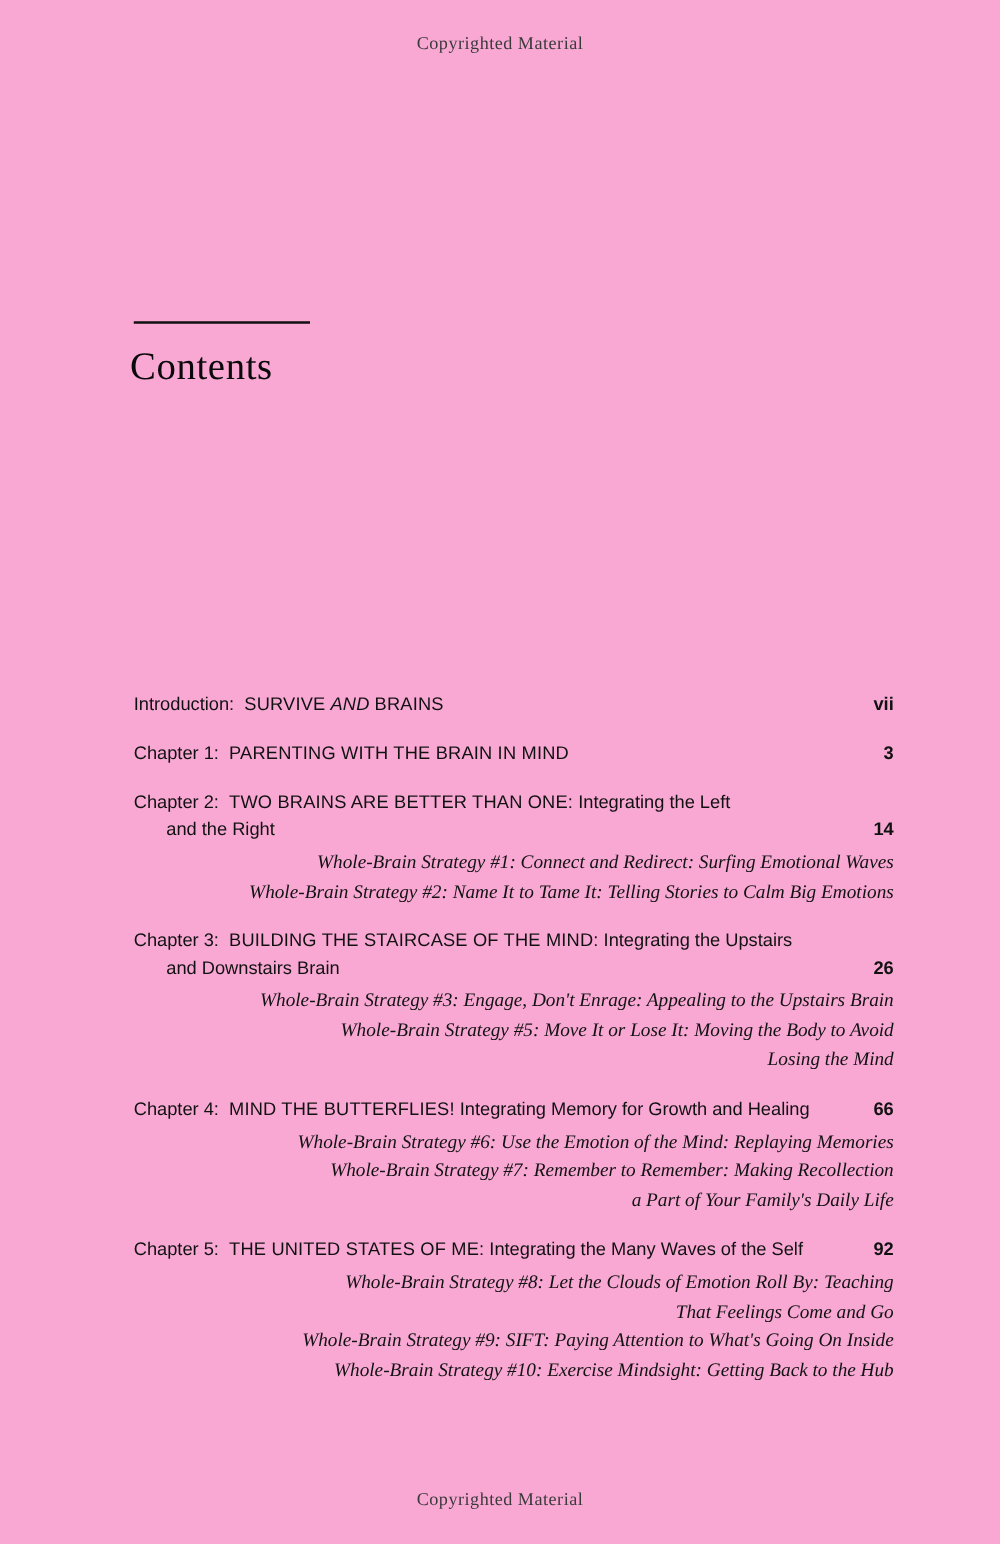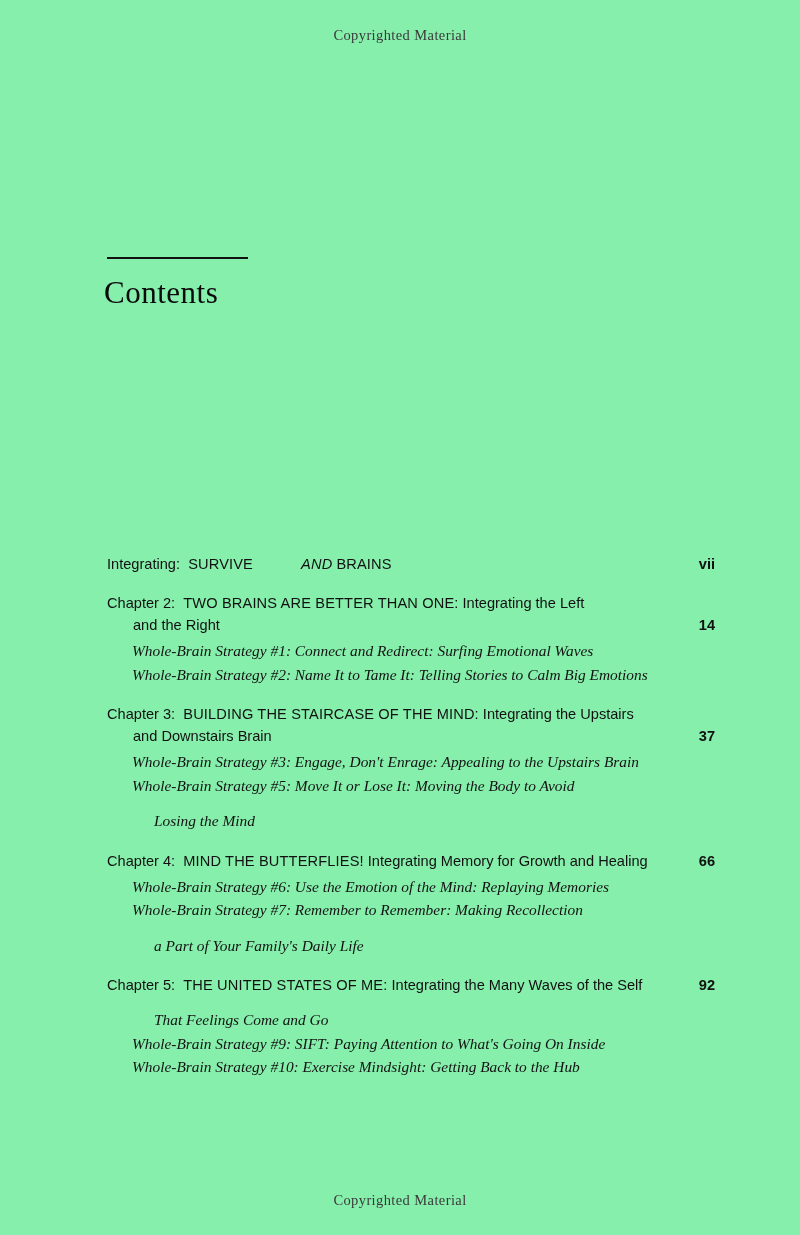--- a/index.html
+++ b/index.html
@@ -11,21 +11,21 @@
     width: 800px;
     height: 1235px;
     position: relative;
     font-family: "Liberation Serif", serif;
     color: #0d0d0d;
     overflow: hidden;
   }
   .page {
     position: absolute;
     inset: 0;
-    background: #86efac;
+    background: #f9a8d4;
   }
   .watermark {
     position: absolute;
     left: 0;
     right: 0;
     text-align: center;
     font-family: "Liberation Serif", serif;
     font-size: 14.5px;
     color: #3a3a3a;
     letter-spacing: 0.4px;
@@ -73,89 +73,95 @@
     line-height: 22px;
     color: #111;
     padding-right: 42px;
   }
   .chap-line .cont-line {
     display: block;
     padding-left: 26px;
   }
   .chap-label { white-space: pre; }
   .chap-caps { letter-spacing: 0.15px; }
-  .ital { font-style: italic; margin-left: 44px; }
+  .ital { font-style: italic; }
 
   .page-num {
     position: absolute;
     right: 0;
     font-family: "Liberation Sans", sans-serif;
     font-size: 14.6px;
     font-weight: 700;
     color: #111;
     text-align: right;
     width: 40px;
   }
   .page-num.first-line { top: 0; }
   .page-num.second-line { top: 22px; }
 
   .strategies {
     margin-top: 3px;
     padding-left: 25px;
+    text-align: right;
   }
   .strategy {
     font-family: "Liberation Serif", serif;
     font-style: italic;
     font-size: 15.4px;
     line-height: 23.5px;
     color: #121212;
   }
   .strategy .wrap2 {
     display: block;
     padding-left: 22px;
-    margin-top: 12px;
   }
 </style>
 </head>
 <body>
 
 <div class="page">
 
   <div class="watermark watermark-top">Copyrighted Material</div>
 
   <div class="rule"></div>
   <div class="title">Contents</div>
 
   <div class="toc">
 
     <div class="entry">
       <div class="chap-line">
-        <span class="chap-label">Integrating:</span><span>&nbsp; </span><span class="chap-caps">SURVIVE</span><span> </span><span class="chap-caps ital">AND</span><span> </span><span class="chap-caps">BRAINS</span>
+        <span class="chap-label">Introduction:</span><span>&nbsp; </span><span class="chap-caps">SURVIVE</span><span> </span><span class="chap-caps ital">AND</span><span> </span><span class="chap-caps">BRAINS</span>
         <span class="page-num first-line">vii</span>
       </div>
     </div>
 
+    <div class="entry">
+      <div class="chap-line">
+        <span class="chap-label">Chapter 1:</span><span>&nbsp; </span><span class="chap-caps">PARENTING WITH THE BRAIN IN MIND</span>
+        <span class="page-num first-line">3</span>
+      </div>
+    </div>
 
     <div class="entry">
       <div class="chap-line">
         <span class="chap-label">Chapter 2:</span><span>&nbsp; </span><span class="chap-caps">TWO BRAINS ARE BETTER THAN ONE:</span><span> Integrating the Left</span>
         <span class="cont-line">and the Right</span>
         <span class="page-num second-line">14</span>
       </div>
       <div class="strategies">
         <div class="strategy">Whole-Brain Strategy #1: Connect and Redirect: Surfing Emotional Waves</div>
         <div class="strategy">Whole-Brain Strategy #2: Name It to Tame It: Telling Stories to Calm Big Emotions</div>
       </div>
     </div>
 
     <div class="entry">
       <div class="chap-line">
         <span class="chap-label">Chapter 3:</span><span>&nbsp; </span><span class="chap-caps">BUILDING THE STAIRCASE OF THE MIND:</span><span> Integrating the Upstairs</span>
         <span class="cont-line">and Downstairs Brain</span>
-        <span class="page-num second-line">37</span>
+        <span class="page-num second-line">26</span>
       </div>
       <div class="strategies">
         <div class="strategy">Whole-Brain Strategy #3: Engage, Don't Enrage: Appealing to the Upstairs Brain</div>
         <div class="strategy"><span>Whole-Brain Strategy #5: Move It or Lose It: Moving the Body to Avoid</span><span class="wrap2">Losing the Mind</span></div>
       </div>
     </div>
 
     <div class="entry">
       <div class="chap-line">
         <span class="chap-label">Chapter 4:</span><span>&nbsp; </span><span class="chap-caps">MIND THE BUTTERFLIES!</span><span> Integrating Memory for Growth and Healing</span>
@@ -166,21 +172,21 @@
         <div class="strategy"><span>Whole-Brain Strategy #7: Remember to Remember: Making Recollection</span><span class="wrap2">a Part of Your Family's Daily Life</span></div>
       </div>
     </div>
 
     <div class="entry">
       <div class="chap-line">
         <span class="chap-label">Chapter 5:</span><span>&nbsp; </span><span class="chap-caps">THE UNITED STATES OF ME:</span><span> Integrating the Many Waves of the Self</span>
         <span class="page-num first-line">92</span>
       </div>
       <div class="strategies">
-        <div class="strategy"><span class="wrap2">That Feelings Come and Go</span></div>
+        <div class="strategy"><span>Whole-Brain Strategy #8: Let the Clouds of Emotion Roll By: Teaching</span><span class="wrap2">That Feelings Come and Go</span></div>
         <div class="strategy">Whole-Brain Strategy #9: SIFT: Paying Attention to What's Going On Inside</div>
         <div class="strategy">Whole-Brain Strategy #10: Exercise Mindsight: Getting Back to the Hub</div>
       </div>
     </div>
 
   </div>
 
   <div class="watermark watermark-bottom">Copyrighted Material</div>
 </div>
 

